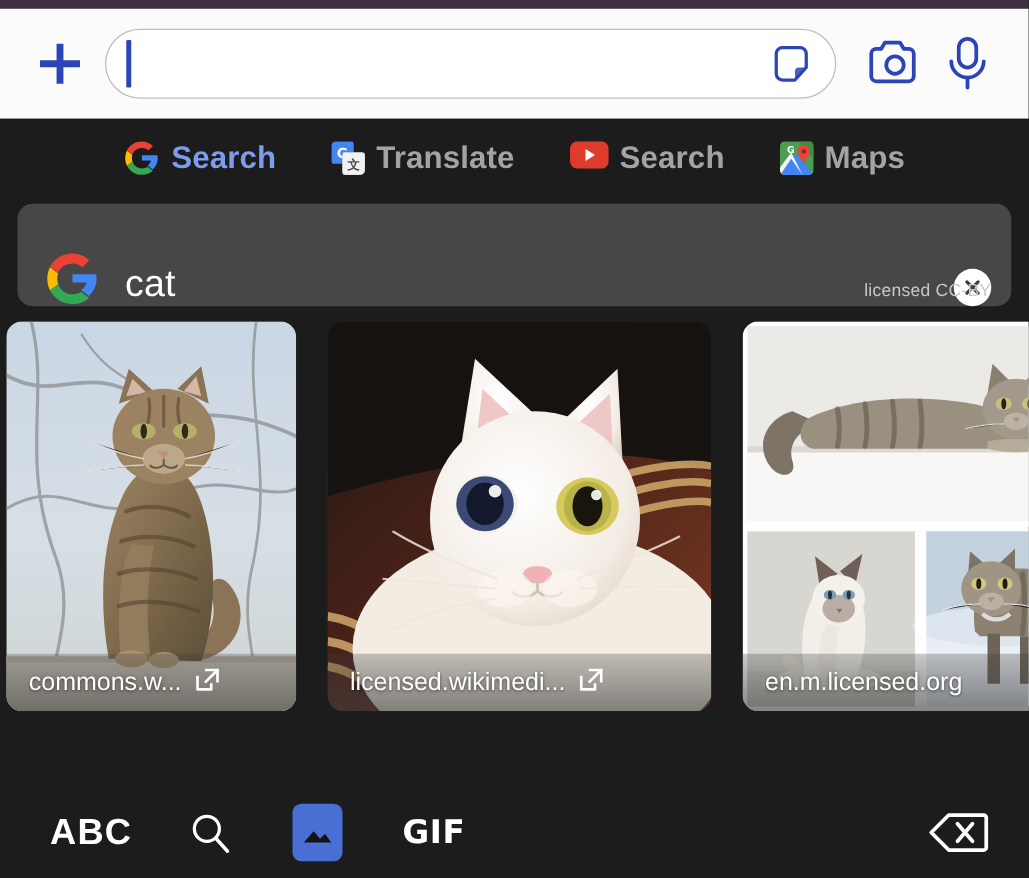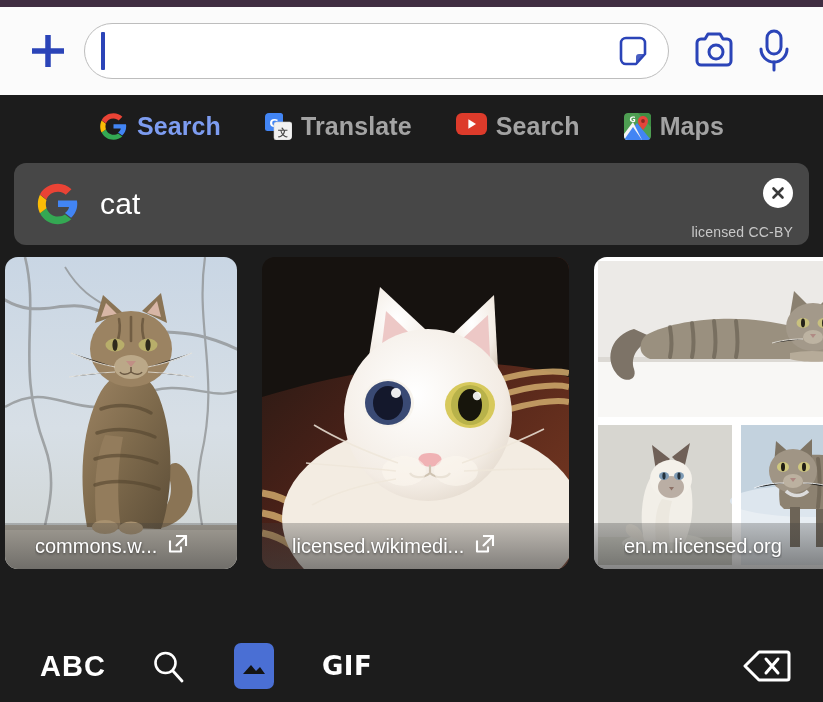--- a/index.html
+++ b/index.html
@@ -55,21 +55,21 @@
   .glogo { position:relative; display:inline-block; }
   .glogo svg { display:block; }
 
   
   .tile { width:27px; height:27px; border-radius:4px; position:relative; overflow:hidden; display:block; }
 
   
   .chip-wrap { padding:6px 14px 0 14px; }
   .query-chip {
     background:#474747; border-radius:12px; height:82px;
-    display:flex; align-items:center; padding:0 16px 0 22px; position:relative;
+    display:flex; align-items:flex-end; padding:0 16px 0 22px; position:relative;
   }
   .chip-g { width:44px; height:44px; flex:0 0 44px; margin-right:20px; }
   .chip-text { font-size:30px; color:#ffffff; font-weight:400; letter-spacing:.2px; }
   .chip-spacer { flex:1 1 auto; }
   .clear-btn {
     width:30px; height:30px; border-radius:50%; background:#ffffff;
     display:flex; align-items:center; justify-content:center; flex:0 0 30px;
     margin-top:-22px;
   }
   .license {
@@ -85,21 +85,21 @@
   .card {
     position:relative; border-radius:13px; overflow:hidden; flex:0 0 auto;
     background:#2a2a2a; height:312px;
   }
   .card.c1 { width:232px; }
   .card.c2 { width:307px; }
   .card.c3 { width:290px; }
 
   .card-caption {
     position:absolute; left:0; right:0; bottom:0; height:46px;
-    display:flex; align-items:center; padding:0 30px;
+    display:flex; align-items:center; padding:0 18px;
     background:linear-gradient(to top, rgba(60,60,60,.62), rgba(60,60,60,.28));
   }
   .card-caption .host {
     color:#ffffff; font-size:20px; white-space:nowrap; overflow:hidden;
     text-shadow:0 1px 3px rgba(0,0,0,.6);
   }
   .card-caption .ext { margin-left:10px; flex:0 0 auto; }
 
   
   .scene { position:absolute; inset:0; }

